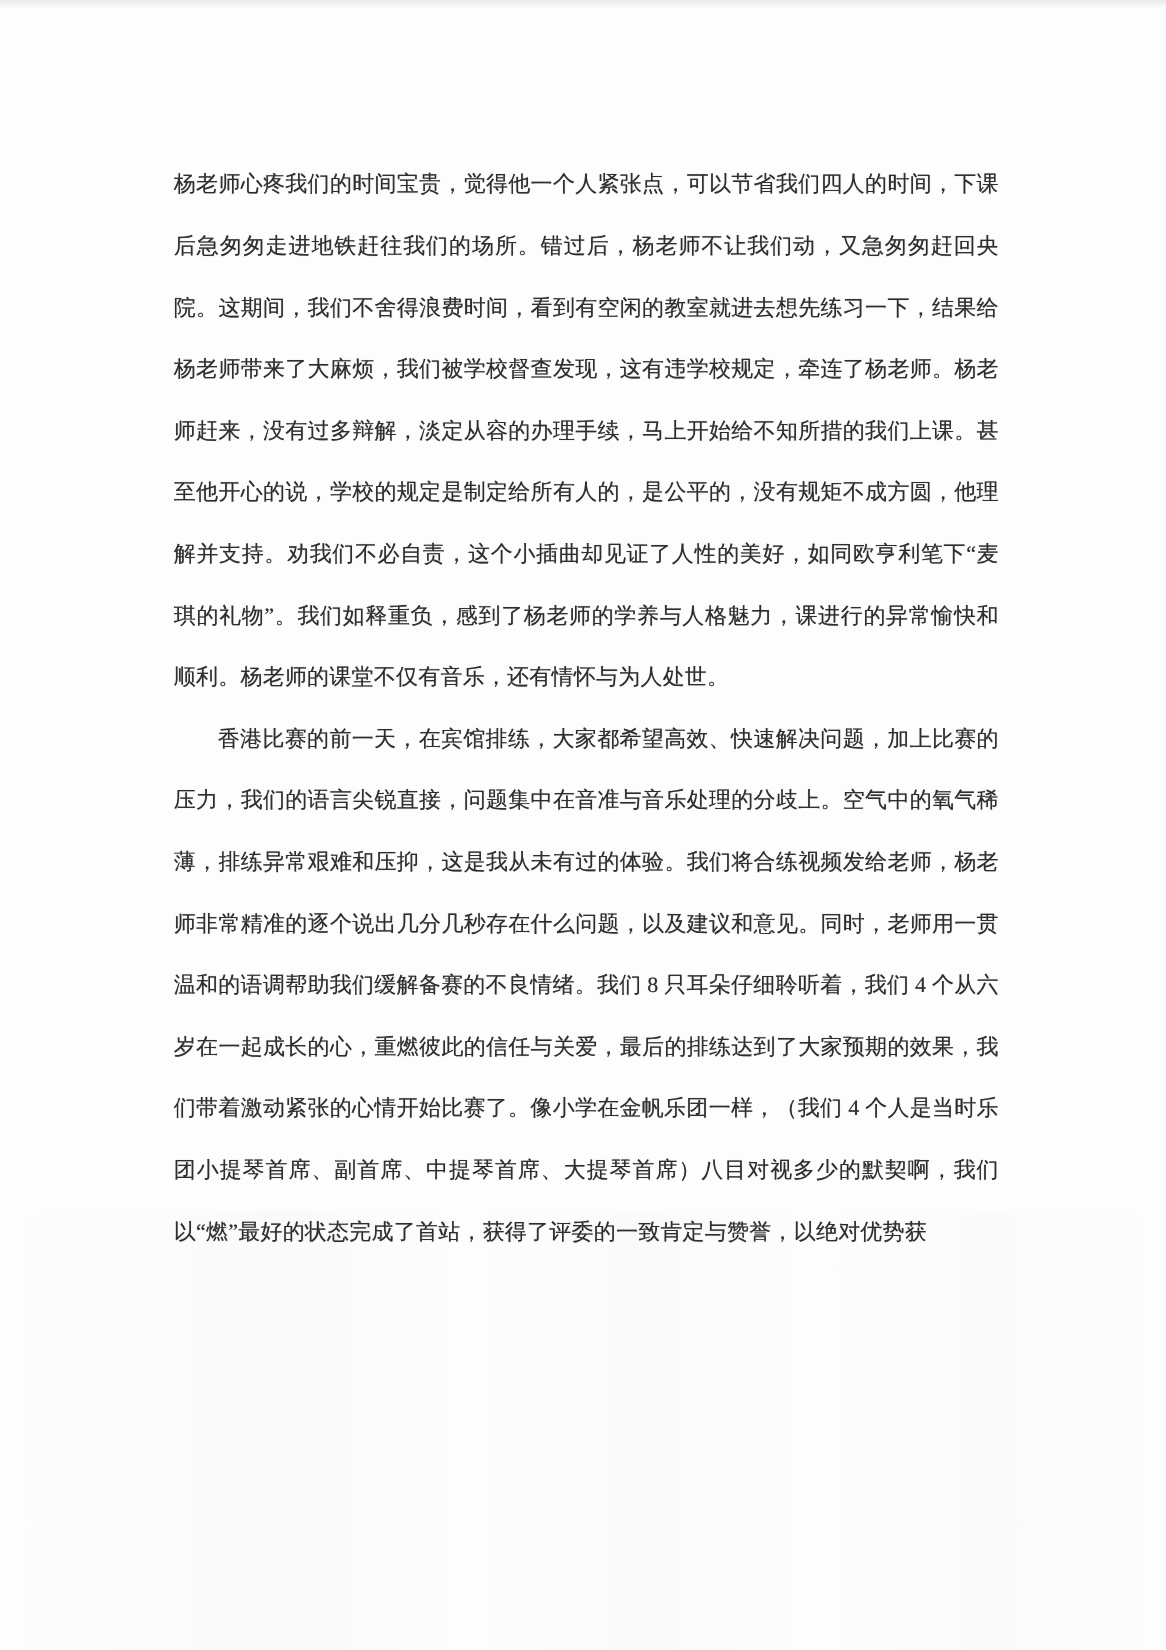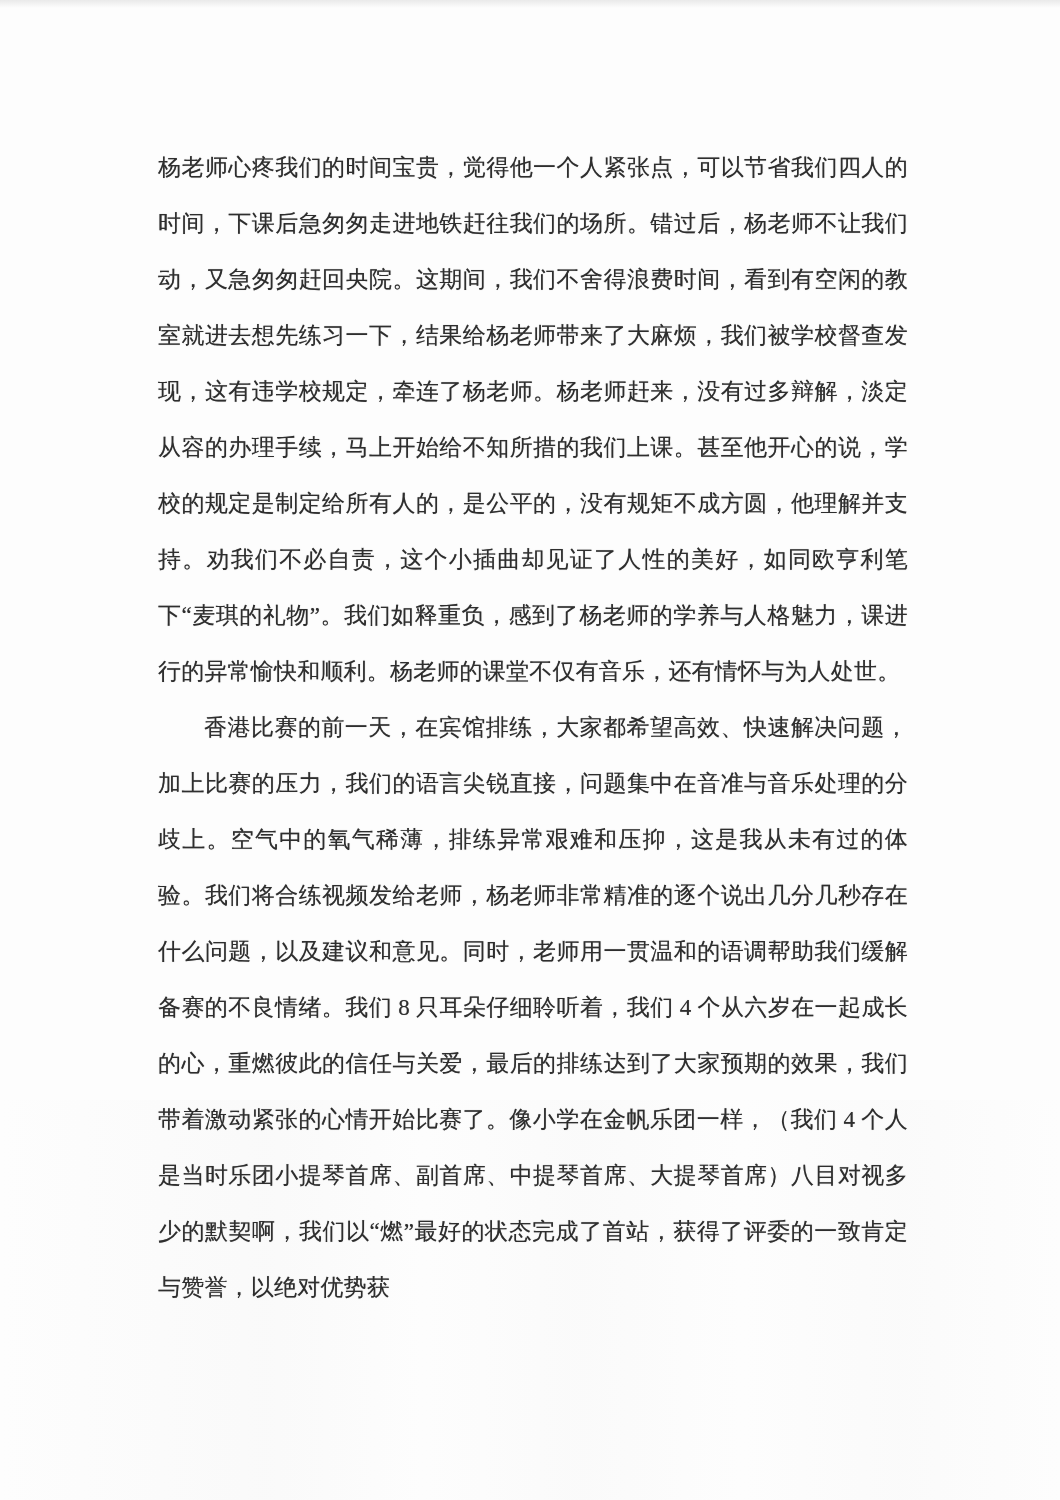--- a/index.html
+++ b/index.html
@@ -40,21 +40,21 @@
   }
   .page {
     position: absolute;
     top: 140px;
     left: 158px;
     width: 750px;
     color: #2e2e2e;
   }
   .page p {
     margin: 0;
-    font-size: 23px;
+    font-size: 20px;
     line-height: 56px;
     text-align: justify;
     letter-spacing: 0.2px;
     
     text-shadow: 0 0 0.7px rgba(40,40,40,0.55);
   }
   .page p.indented {
     text-indent: 2em;
   }
 </style>

